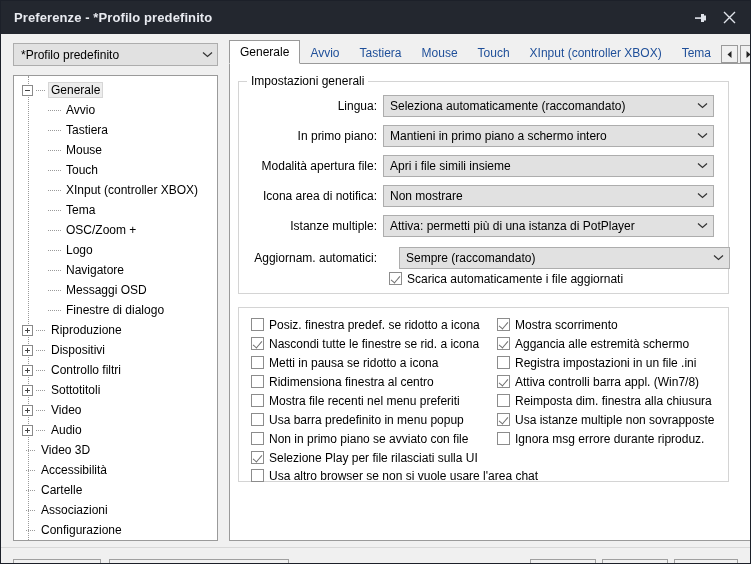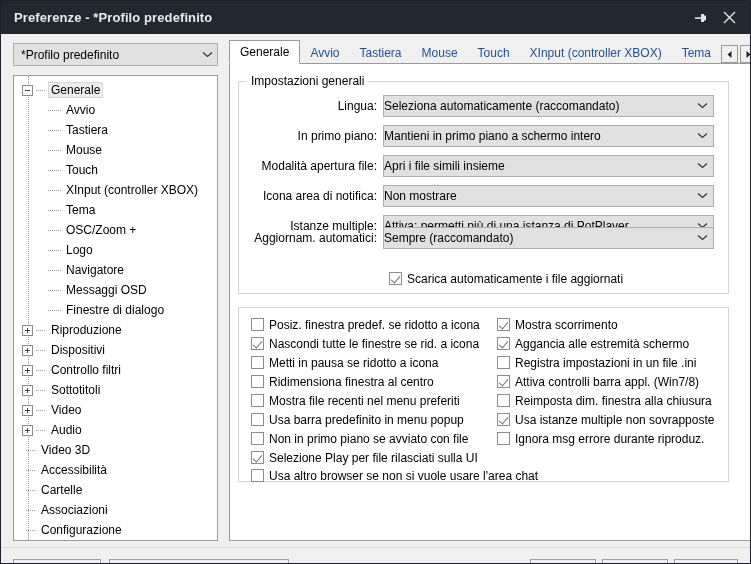--- a/index.html
+++ b/index.html
@@ -195,21 +195,21 @@
     white-space: nowrap;
   }
   .combo {
     width: 331px; height: 22px;
     background: #e1e1e1;
     border: 1px solid #adadad;
     display: flex; align-items: center;
     cursor: default;
   }
   .combo .val {
-    flex: 1; 
+    flex: 1; padding-left: 6px;
     font-size: 12px; color: #000;
     white-space: nowrap; overflow: hidden;
   }
   .combo .arrow { width: 22px; display: flex; align-items: center; justify-content: center; }
 
   
   .cbx {
     display: inline-flex; align-items: flex-start;
     font-size: 12px; color: #000;
     white-space: nowrap;
@@ -499,21 +499,21 @@
                 <span class="slabel">Istanze multiple:</span>
                 <div class="combo">
                   <span class="val">Attiva: permetti più di una istanza di PotPlayer</span>
                   <span class="arrow">
                     <svg width="11" height="7" viewBox="0 0 11 7">
                       <path d="M1 1.5 L5.5 5.5 L10 1.5" stroke="#333" stroke-width="1.2" fill="none"></path>
                     </svg>
                   </span>
                 </div>
               </div>
-              <div class="srow" style="top: 144px;">
+              <div class="srow" style="top: 164px; justify-content: space-between;">
                 <span class="slabel">Aggiornam. automatici:</span>
                 <div class="combo">
                   <span class="val">Sempre (raccomandato)</span>
                   <span class="arrow">
                     <svg width="11" height="7" viewBox="0 0 11 7">
                       <path d="M1 1.5 L5.5 5.5 L10 1.5" stroke="#333" stroke-width="1.2" fill="none"></path>
                     </svg>
                   </span>
                 </div>
               </div>

